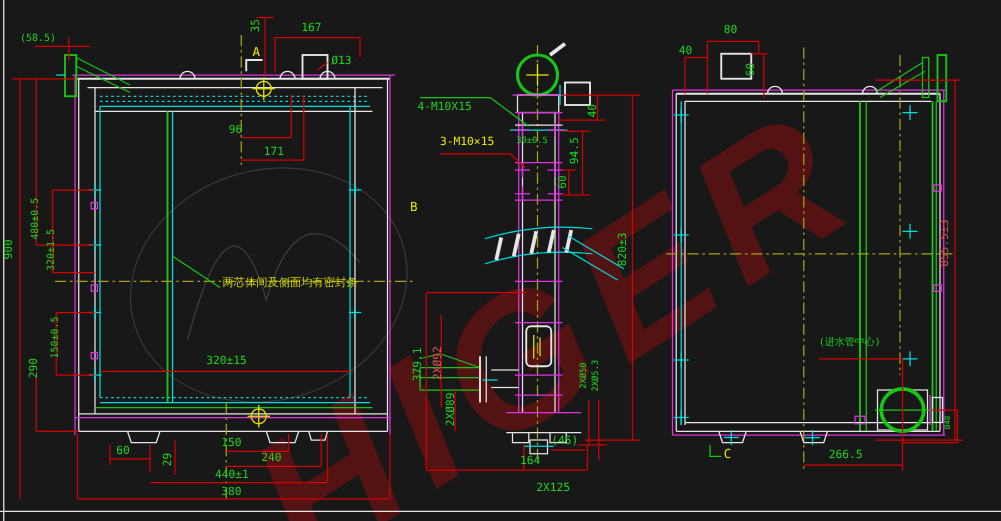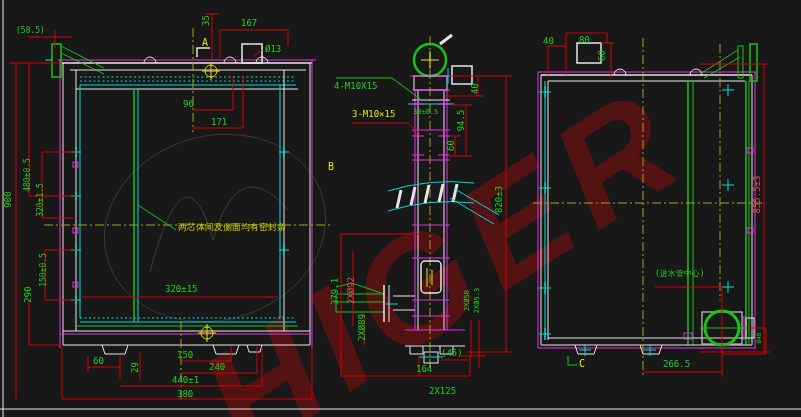--- a/index.html
+++ b/index.html
@@ -370,21 +370,21 @@
   <span class="lbl v red" style="left:323px;top:286px;width:56px">2XØ92</span>
   <span class="lbl v" style="left:334px;top:323px;width:56px">2XØ89</span>
   <span class="lbl v s7" style="left:439px;top:297px;width:56px">2XØ50</span>
   <span class="lbl v s7" style="left:449px;top:297px;width:56px">2XØ5.3</span>
   <span class="lbl" style="left:441px;top:349px">(45)</span>
   <span class="lbl" style="left:416px;top:365px">164</span>
   <span class="lbl" style="left:429px;top:387px">2X125</span>
   <span class="lbl yellow s10" style="left:328px;top:162px">B</span>
 
   <span class="lbl" style="left:543px;top:37px">40</span>
-  <span class="lbl" style="left:579px;top:36px">80</span>
+  <span class="lbl" style="left:579px;top:20px">80</span>
   <span class="lbl v" style="left:582px;top:51px;width:40px">60</span>
   <span class="lbl v red" style="left:729px;top:190px;width:56px">855.5±3</span>
   <span class="lbl s8" style="left:655px;top:270px">(进水管中心)</span>
   <span class="lbl" style="left:663px;top:360px">266.5</span>
   <span class="lbl yellow s10" style="left:579px;top:359px">C</span>
   <span class="lbl v s6" style="left:739px;top:335px;width:40px">Ø48</span>
 
 </div>
 
 </body></html>

